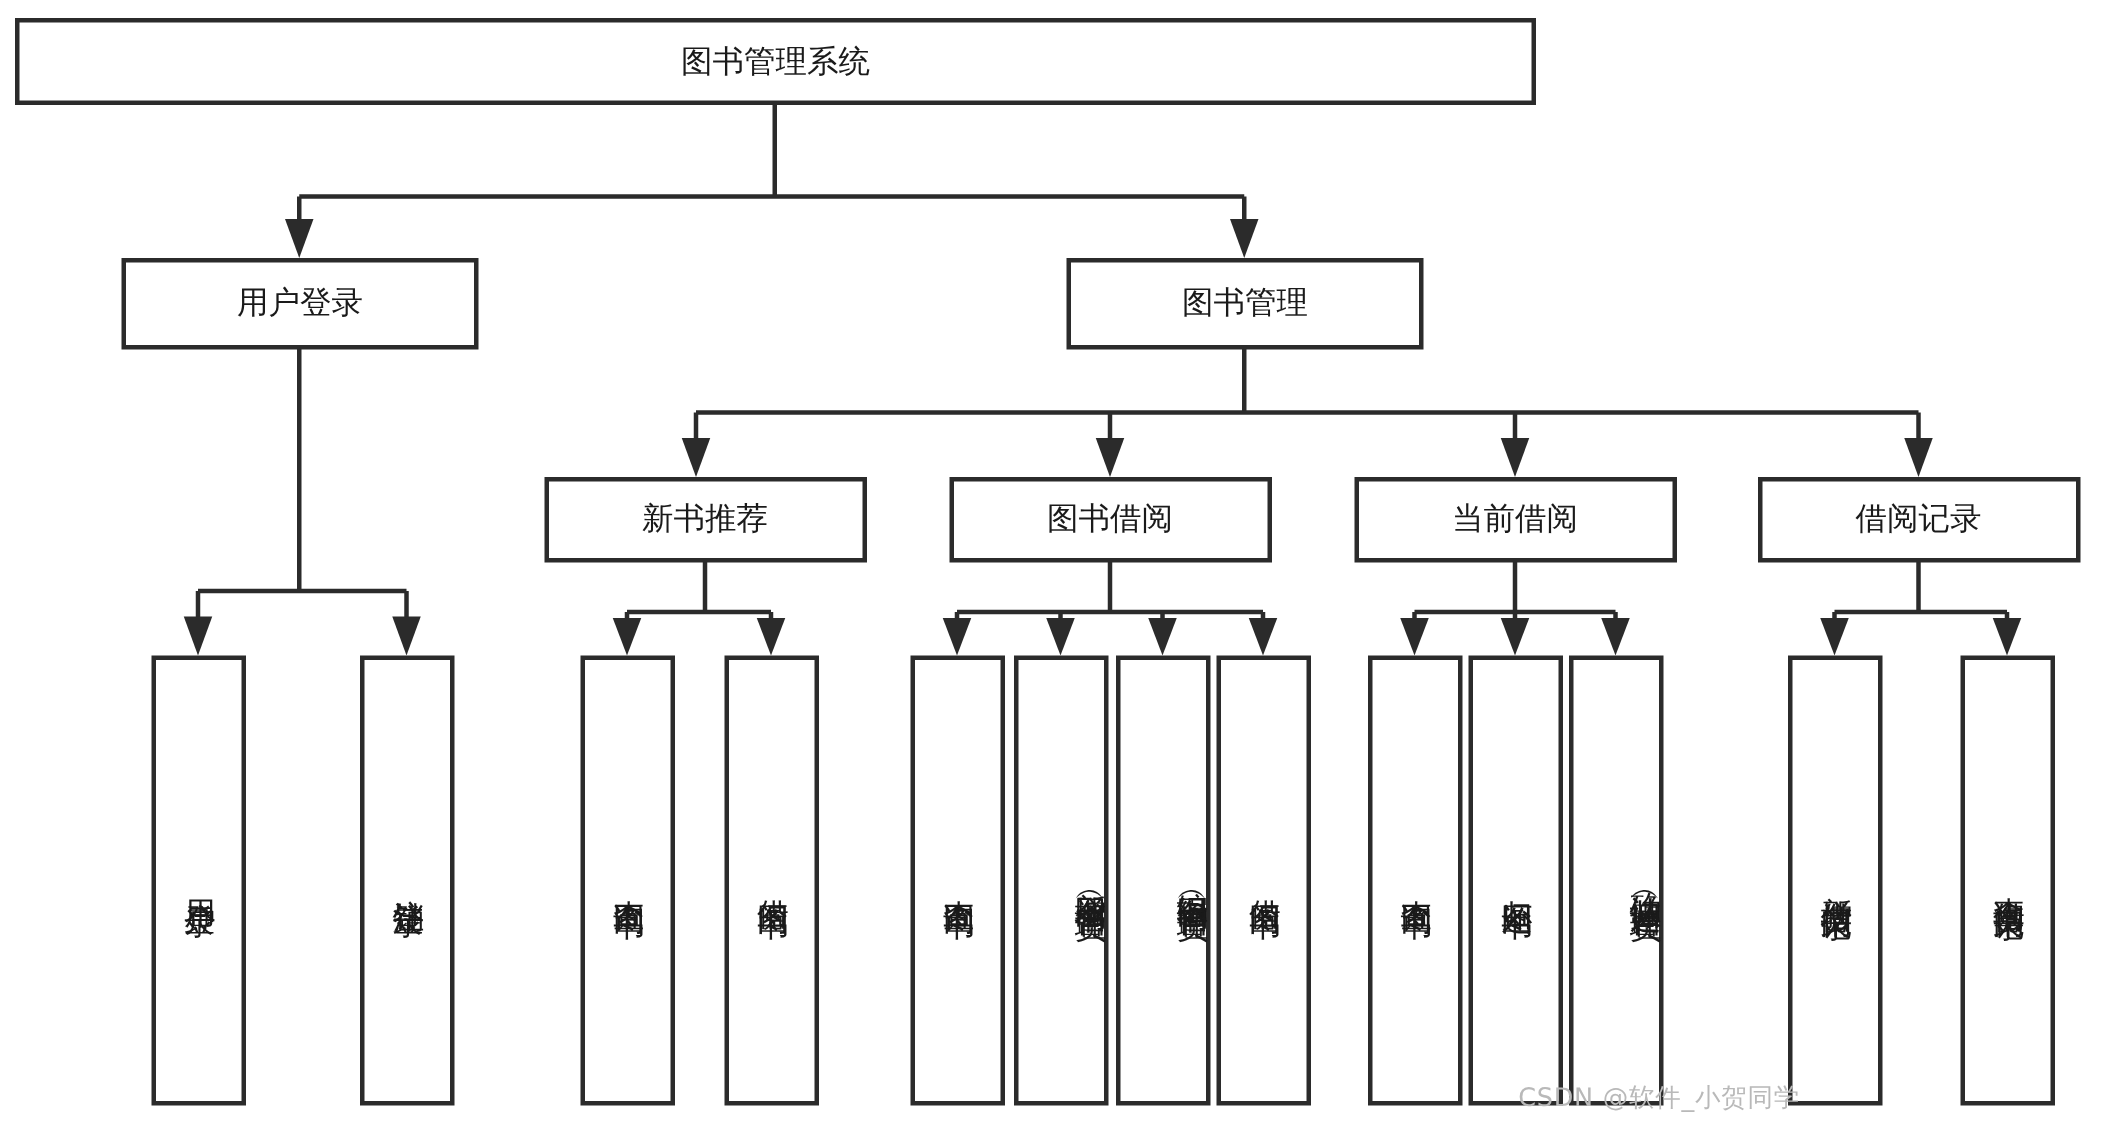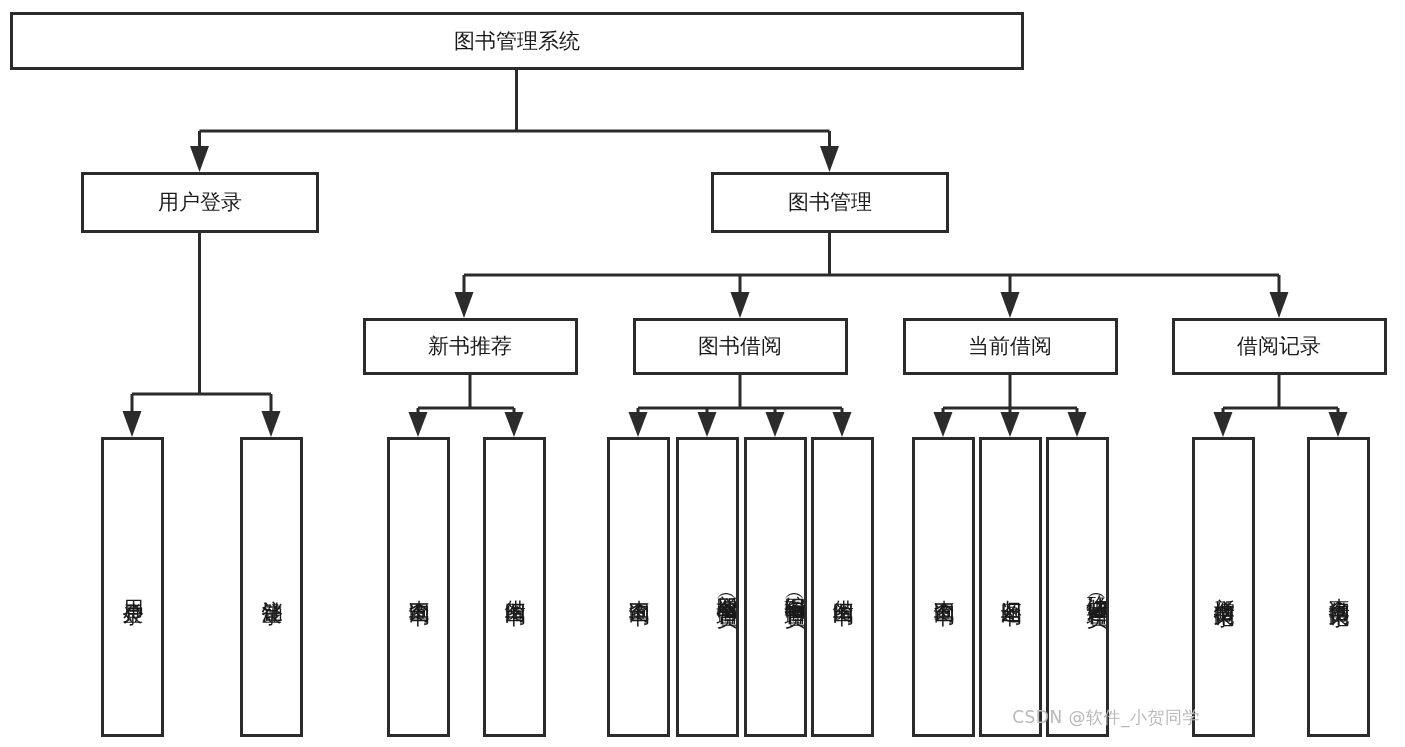--- a/index.html
+++ b/index.html
@@ -61,21 +61,21 @@
     display: flex;
     align-items: center;
     justify-content: center;
     text-align: center;
     white-space: nowrap;
     pointer-events: none;
   }
   .watermark {
     position: absolute;
     right: 8px;
-    bottom: 18px;
+    bottom: 4px;
     font-family: "DejaVu Sans", "Liberation Sans", sans-serif;
     font-size: 17px;
     color: #b9b9b9;
     white-space: nowrap;
     letter-spacing: 0.5px;
   }
 </style>
 </head>
 <body>
 

